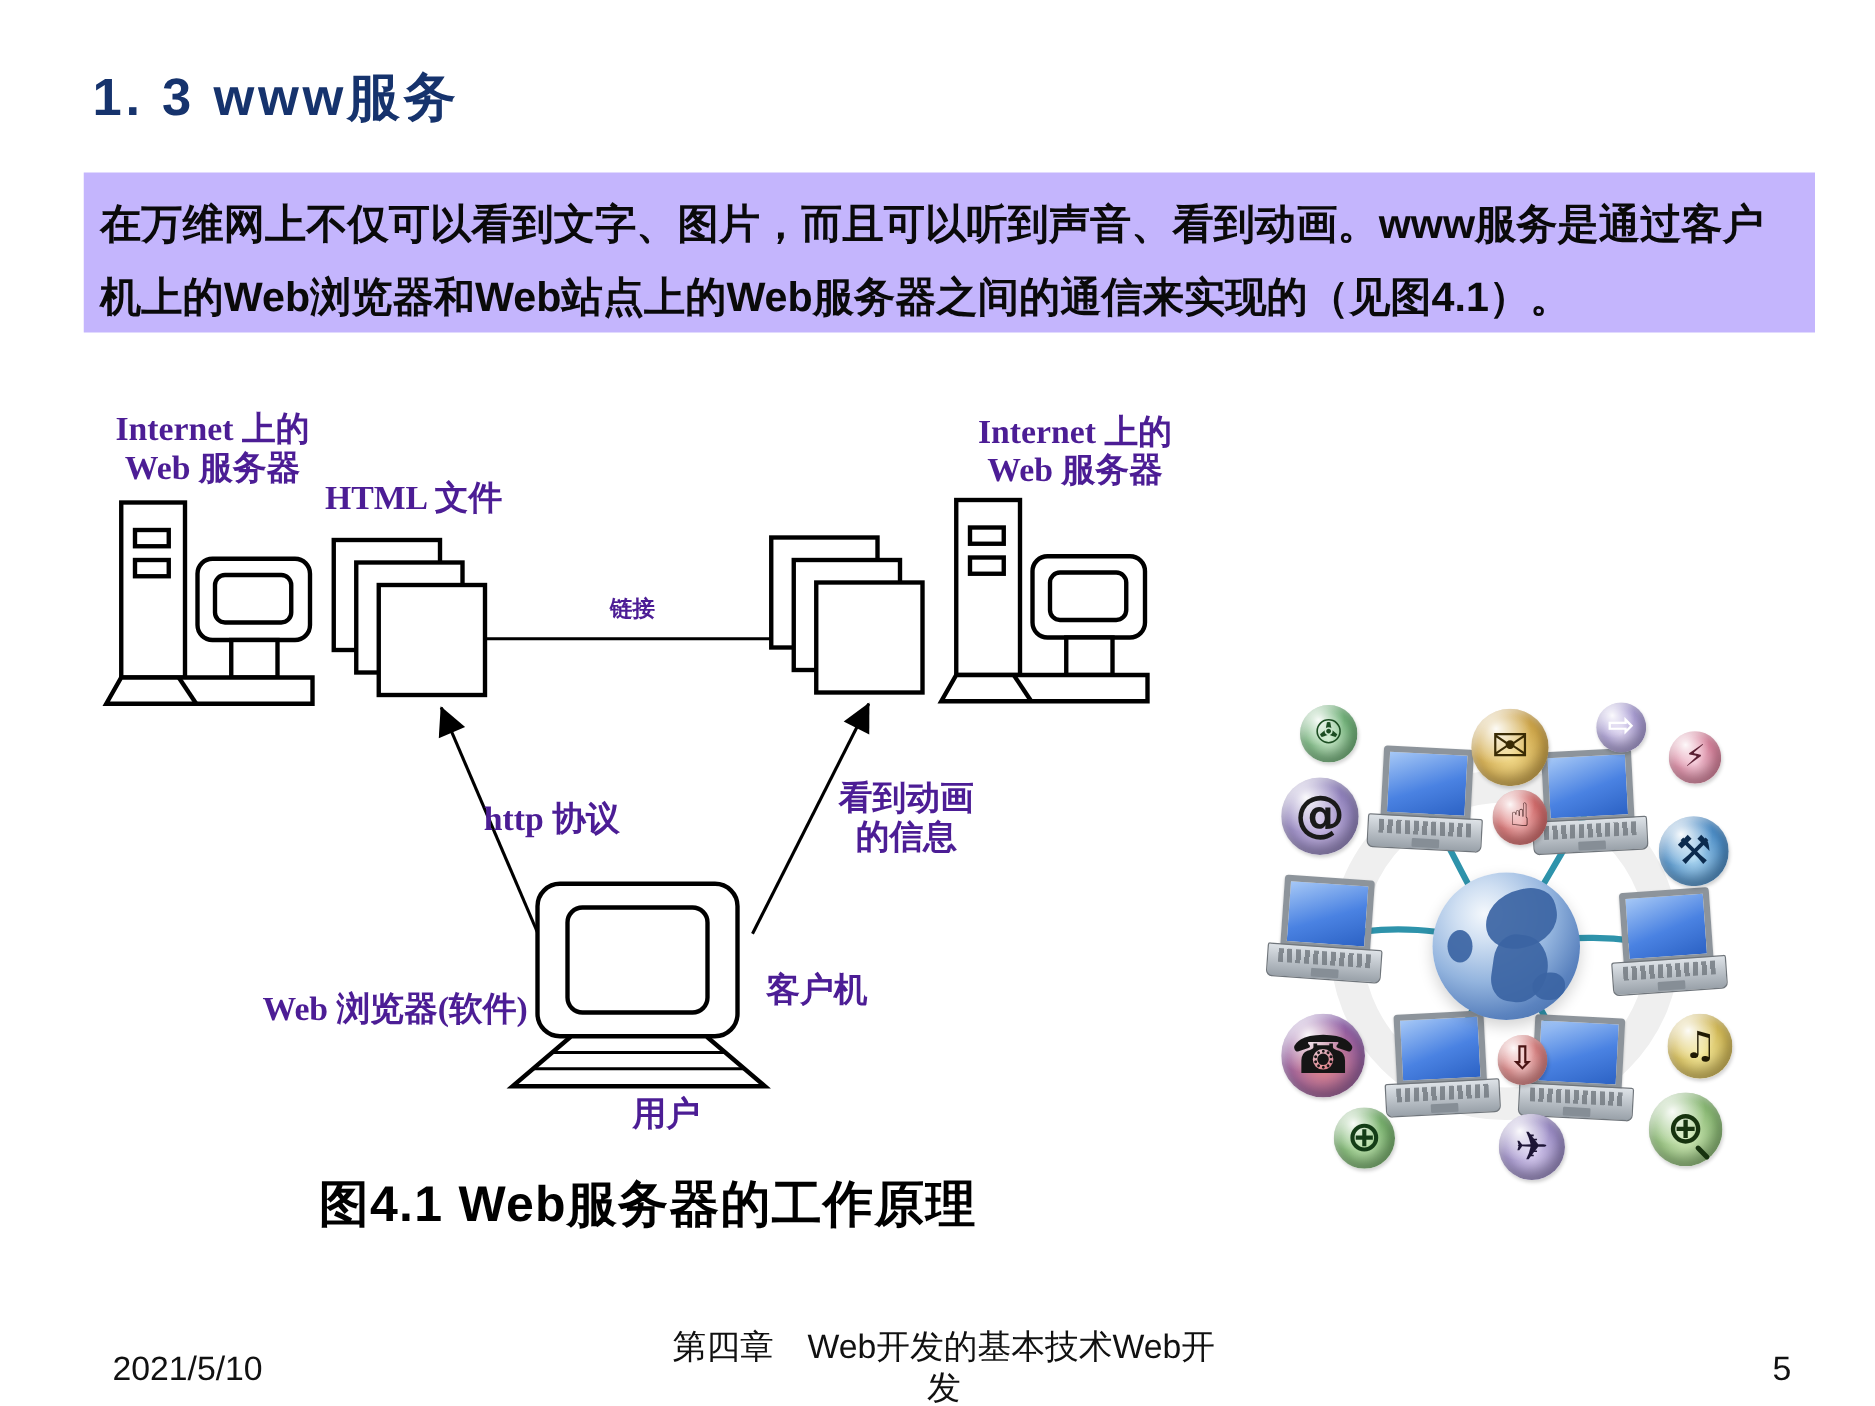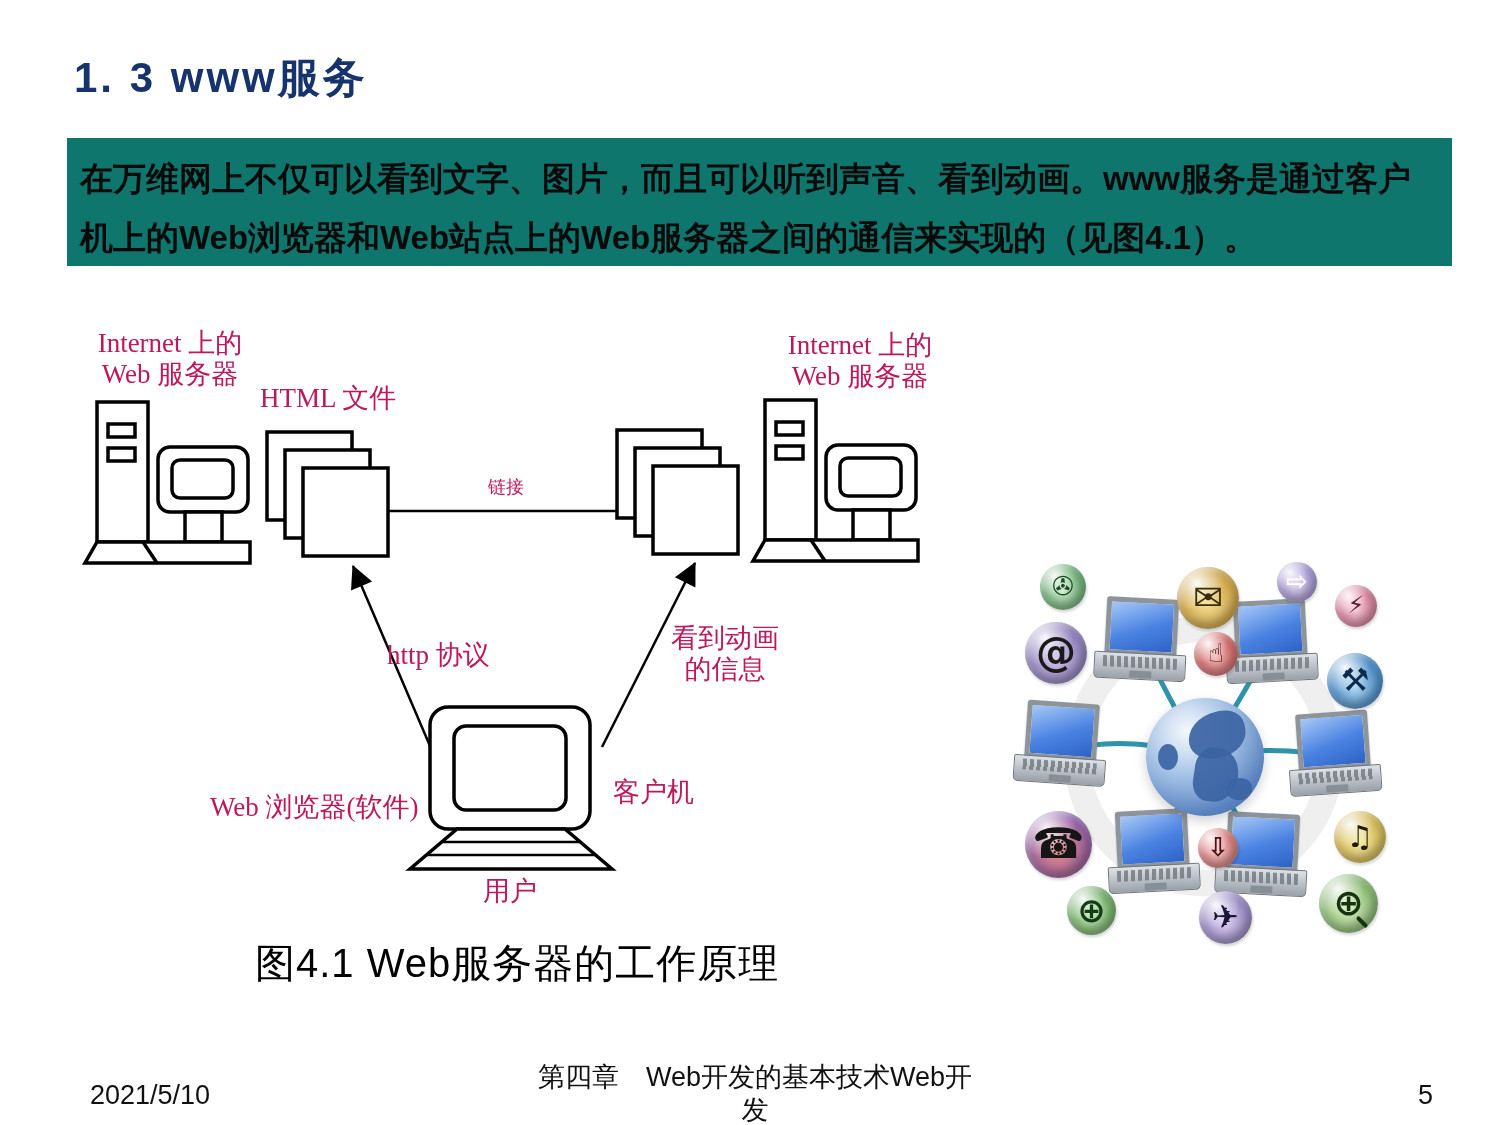--- a/index.html
+++ b/index.html
@@ -10,37 +10,37 @@
   }
   
   .title{
     position:absolute;left:74px;top:50px;
     font-size:42px;font-weight:bold;letter-spacing:3px;color:#16336d;
     white-space:nowrap;
   }
   
   .intro-box{
     position:absolute;left:67px;top:138px;width:1385px;height:128px;
-    background:#0f766e;box-sizing:border-box;padding:11px 22px 0 13px;
+    background:#c4b5fd;box-sizing:border-box;padding:11px 22px 0 13px;
   }
   .intro-box p{
     margin:0;font-size:33px;font-weight:bold;line-height:59px;color:#0a0a0a;
   }
   
   .figure{position:absolute;left:65px;top:320px;width:950px;height:640px;}
   .figure svg{position:absolute;left:0;top:0;}
   .dlabel{
     position:absolute;font-family:"Liberation Serif","DejaVu Serif",serif;
-    font-size:27px;color:#be185d;line-height:31px;white-space:nowrap;
+    font-size:27px;color:#4c1d95;line-height:31px;white-space:nowrap;font-weight:bold;
   }
   .dlabel.center{text-align:center;}
   
   .caption{
     position:absolute;left:255px;top:936px;font-size:40px;color:#000;
-    letter-spacing:1px;white-space:nowrap;
+    letter-spacing:1px;white-space:nowrap;font-weight:bold;
   }
   
   .footer-date{position:absolute;left:90px;top:1080px;font-size:27px;color:#111;}
   .footer-center{
     position:absolute;left:525px;top:1061px;width:460px;text-align:center;
     font-size:27px;line-height:33px;color:#111;
   }
   .footer-page{position:absolute;left:1418px;top:1080px;font-size:27px;color:#111;}
   
   .clipart{position:absolute;left:1005px;top:552px;width:400px;height:395px;}
@@ -157,21 +157,21 @@
       <div>Web 服务器</div>
     </div>
     <div class="dlabel center" style="left:391px;top:152px;width:100px;font-size:18px;">链接</div>
     <div class="dlabel" style="left:322px;top:320px;">http 协议</div>
     <div class="dlabel center" style="left:595px;top:303px;width:130px;">
       <div>看到动画</div>
       <div>的信息</div>
     </div>
     <div class="dlabel" style="left:145px;top:472px;">Web 浏览器(软件)</div>
     <div class="dlabel" style="left:548px;top:457px;">客户机</div>
-    <div class="dlabel center" style="left:395px;top:556px;width:100px;">用户</div>
+    <div class="dlabel center" style="left:395px;top:556px;width:100px;text-align:right;">用户</div>
   </div>
 
   <div class="clipart">
     <div class="ring"></div>
 
     <svg class="netlines" width="400" height="400" viewBox="0 0 400 400">
       <g fill="none" stroke="#2e93ab" stroke-width="5" stroke-linecap="round">
         <path d="M199,204 C170,162 158,130 140,100"></path>
         <path d="M199,204 C228,162 242,132 262,102"></path>
         <path d="M199,204 C150,192 108,186 60,198"></path>

